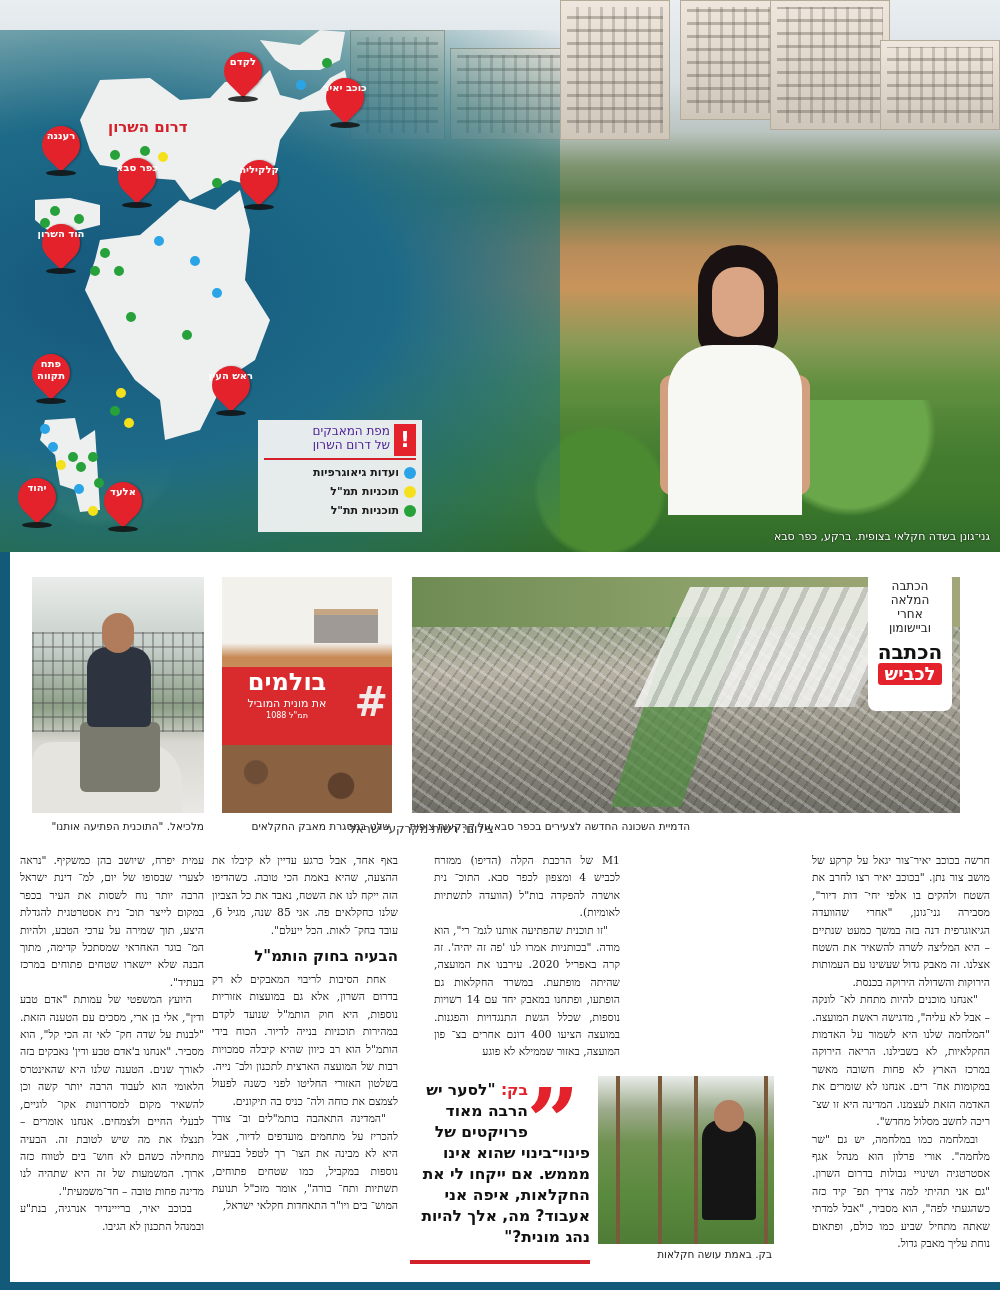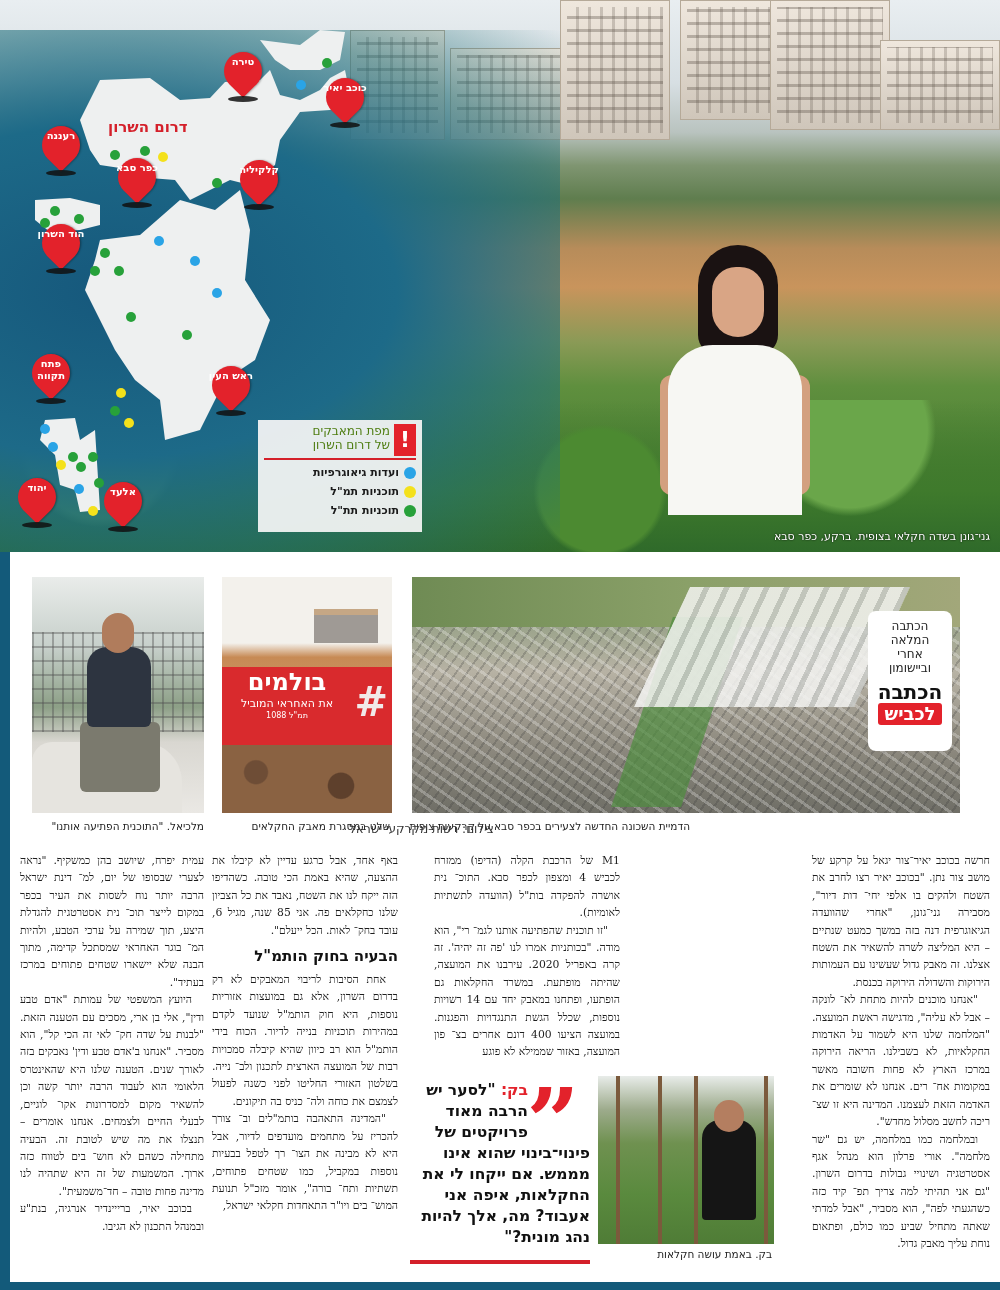--- a/index.html
+++ b/index.html
@@ -18,42 +18,42 @@
 .pin{position:absolute;width:38px;height:48px}
 .pin .head{position:absolute;left:0;top:0;width:38px;height:38px;background:#e3222b;border-radius:50% 50% 50% 0;transform:rotate(-45deg);box-shadow:1px 1px 2px rgba(0,0,0,.3)}
 .pin .lbl{position:absolute;left:-6px;top:4px;width:50px;text-align:center;color:#fff;font-family:"DejaVu Sans",sans-serif;font-weight:bold;font-size:10px;line-height:12px;direction:rtl}
 .pin .shadow{position:absolute;left:4px;top:44px;width:30px;height:6px;background:#111;border-radius:50%;opacity:.85}
 .dot{position:absolute;width:10px;height:10px;border-radius:50%}
 .d-blue{background:#2aa4e6}.d-yellow{background:#f4e11b}.d-green{background:#27a13a}
 .region-label{position:absolute;left:108px;top:118px;color:#d4202a;font-weight:bold;font-size:15px;direction:rtl}
 .legend{position:absolute;left:258px;top:420px;width:164px;height:112px;background:rgba(245,245,245,.93);direction:rtl;padding:4px 6px}
 .legend .lg-head{display:flex;align-items:stretch;border-bottom:2px solid #d4202a;padding-bottom:2px}
 .legend .excl{width:22px;background:#e3222b;color:#fff;font-weight:bold;font-size:22px;text-align:center;line-height:32px;margin-left:4px}
-.legend .lg-title{font-size:12px;line-height:14px;color:#4d7c0f}
+.legend .lg-title{font-size:12px;line-height:14px;color:#4c1d95}
 .legend .lg-item{display:flex;align-items:center;gap:5px;font-weight:bold;font-size:11px;margin-top:6px}
 .legend .lg-item .dot{position:static;width:12px;height:12px}
 .person{position:absolute;left:660px;top:245px;width:150px;height:270px}
 .person .hair{position:absolute;left:38px;top:0;width:80px;height:110px;background:#1a1212;border-radius:40px 40px 20px 20px}
 .person .face{position:absolute;left:52px;top:22px;width:52px;height:70px;background:#d9a585;border-radius:24px 24px 26px 26px}
 .person .body{position:absolute;left:8px;top:100px;width:134px;height:170px;background:#f7f7f3;border-radius:45px 45px 0 0}
 .person .arm-l{position:absolute;left:0;top:130px;width:26px;height:120px;background:#d3a07f;border-radius:12px}
 .person .arm-r{position:absolute;right:0;top:130px;width:26px;height:120px;background:#d3a07f;border-radius:12px}
 .foliage{position:absolute;left:0;top:400px;width:1000px;height:152px;background:radial-gradient(circle at 10% 30%,#5e9a3e 0 8%,transparent 9%),radial-gradient(circle at 60% 60%,#4c8a31 0 10%,transparent 11%),radial-gradient(circle at 85% 20%,#6aa64a 0 9%,transparent 10%),linear-gradient(180deg,rgba(76,128,48,0) 0%,#3f7a2c 60%,#2f6a2a 100%)}
 .hero-caption{position:absolute;right:10px;top:530px;color:#fff;font-size:11px;direction:rtl;text-shadow:0 0 2px #000}
 
 
 .photo{position:absolute;overflow:hidden}
 .p-aerial{left:412px;top:577px;width:548px;height:236px;background:
  repeating-linear-gradient(35deg,rgba(255,255,255,.25) 0 3px,transparent 3px 11px),
  repeating-linear-gradient(125deg,rgba(60,60,60,.25) 0 2px,transparent 2px 9px),
  linear-gradient(180deg,#7f8f6d 0%,#9aa38a 20%,#b7b2a4 40%,#8f8b80 70%,#6f6e66 100%)}
 .p-aerial .green-strip{position:absolute;left:230px;top:40px;width:70px;height:190px;background:#4f8d3e;opacity:.7;transform:skewX(-18deg)}
 .p-aerial .towers{position:absolute;left:250px;top:10px;width:220px;height:120px;background:repeating-linear-gradient(90deg,#f4f4f2 0 14px,#c9cbc8 14px 20px);opacity:.85;transform:skewX(-25deg)}
 .p-aerial .fields{position:absolute;left:0;top:0;width:548px;height:50px;background:linear-gradient(90deg,#6f8b54,#8aa068,#a2a77a)}
-.promo{position:absolute;left:868px;top:611px;width:84px;height:140px;background:#fff;border-radius:8px;direction:rtl;text-align:center;padding-top:8px}
+.promo{position:absolute;left:868px;top:571px;width:84px;height:140px;background:#fff;border-radius:8px;direction:rtl;text-align:center;padding-top:8px}
 .promo .pt{font-size:12px;line-height:14px;color:#222}
 .promo .brand1{font-weight:bold;font-size:20px;line-height:22px;margin-top:6px;color:#111}
 .promo .brand2{display:inline-block;background:#e3222b;color:#fff;font-weight:bold;font-size:18px;line-height:22px;padding:0 6px;border-radius:3px}
 .p-banner{left:222px;top:577px;width:170px;height:236px;background:linear-gradient(180deg,#f3f1ec 0%,#f3f1ec 28%,#c78a55 34%,#c88e5c 40%,#b4794b 100%)}
 .p-banner .house{position:absolute;left:92px;top:32px;width:64px;height:34px;background:#9f9a95;border-top:6px solid #c5a785}
 .p-banner .banner{position:absolute;left:0;top:90px;width:170px;height:78px;background:#d92a2d;direction:rtl;color:#fff;text-align:center}
 .p-banner .banner .b1{font-weight:bold;font-size:24px;line-height:30px;margin-right:40px}
 .p-banner .banner .b2{font-size:11px;line-height:13px;margin-right:40px}
 .p-banner .banner .b3{font-size:8px;line-height:12px;margin-right:40px}
 .p-banner .banner .hash{position:absolute;right:4px;top:12px;font-size:40px;font-weight:bold;color:#f1e9e8}
@@ -108,21 +108,21 @@
       <path fill="#eef0f0" d="M260 40 L300 45 L320 30 L345 32 L340 60 L320 70 L290 70 L275 60 Z"></path>
       <path fill="#eef0f0" d="M35 200 L70 198 L100 205 L100 225 L80 230 L50 232 L35 220 Z"></path>
       <path fill="#eef0f0" d="M100 240 L140 235 L180 200 L215 210 L240 190 L250 230 L245 280 L270 320 L255 360 L225 380 L200 430 L165 440 L160 400 L135 380 L115 350 L100 320 L85 290 L95 260 Z"></path>
       <path fill="#eef0f0" d="M45 420 L75 418 L80 440 L95 430 L100 510 L80 512 L75 490 L60 485 L55 455 L40 440 Z"></path>
     </svg>
 
     <div class="region-label">דרום השרון</div>
 
     <div class="pin" style="left:224px;top:52px">
         <div class="head"></div>
-        <div class="lbl">טירה</div>
+        <div class="lbl">לקדם</div>
         <div class="shadow"></div>
       </div>
     <div class="pin" style="left:326px;top:78px">
         <div class="head"></div>
         <div class="lbl">כוכב יאיר</div>
         <div class="shadow"></div>
       </div>
     <div class="pin" style="left:42px;top:126px">
         <div class="head"></div>
         <div class="lbl">רעננה</div>
@@ -238,21 +238,21 @@
     <div class="pt">וביישומון</div>
     <div class="brand1">הכתבה</div>
     <div class="brand2">לכביש</div>
   </div>
 
   <div class="photo p-banner">
     <div class="house"></div>
     <div class="banner">
       <div class="hash">#</div>
       <div class="b1">בולמים</div>
-      <div class="b2">את האחראי המוביל</div>
+      <div class="b2">את מונית המוביל</div>
       <div class="b3">תמ"ל 1088</div>
     </div>
     <div class="dirt"></div>
   </div>
 
   <div class="photo p-man1">
     <div class="fence"></div>
       <div class="rock"></div>
       <div class="legs"></div>
       <div class="torso"></div>

